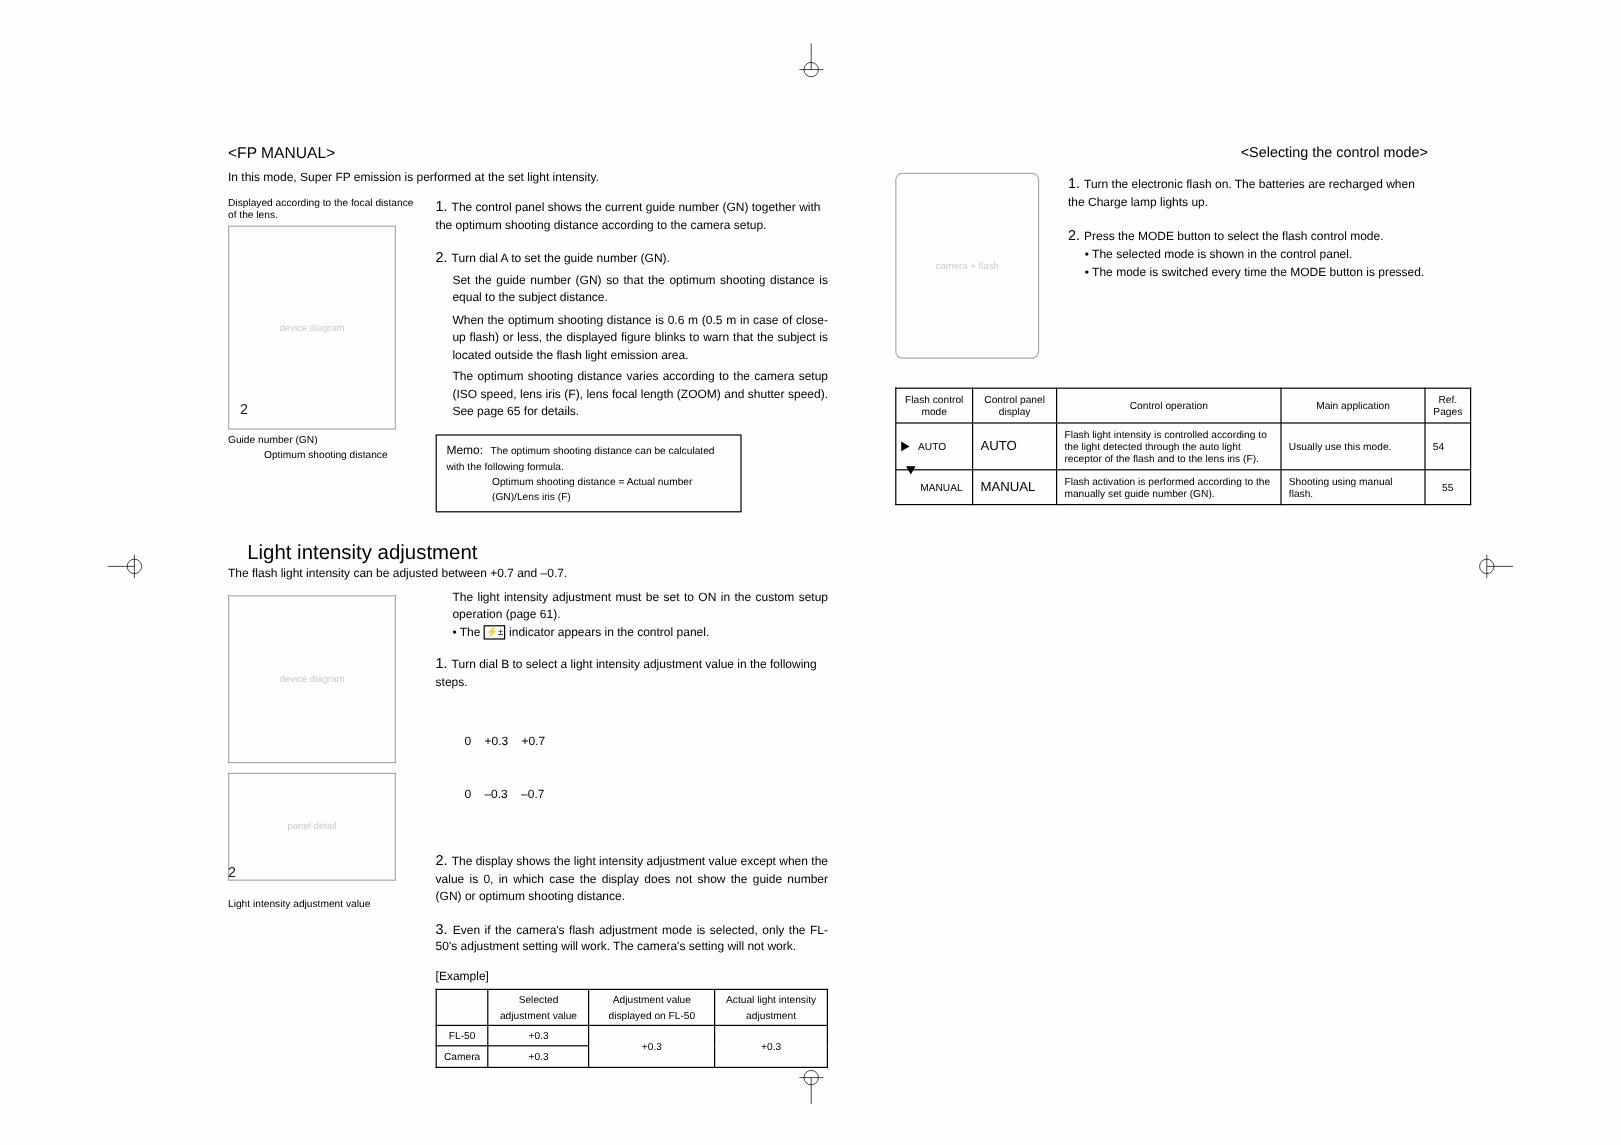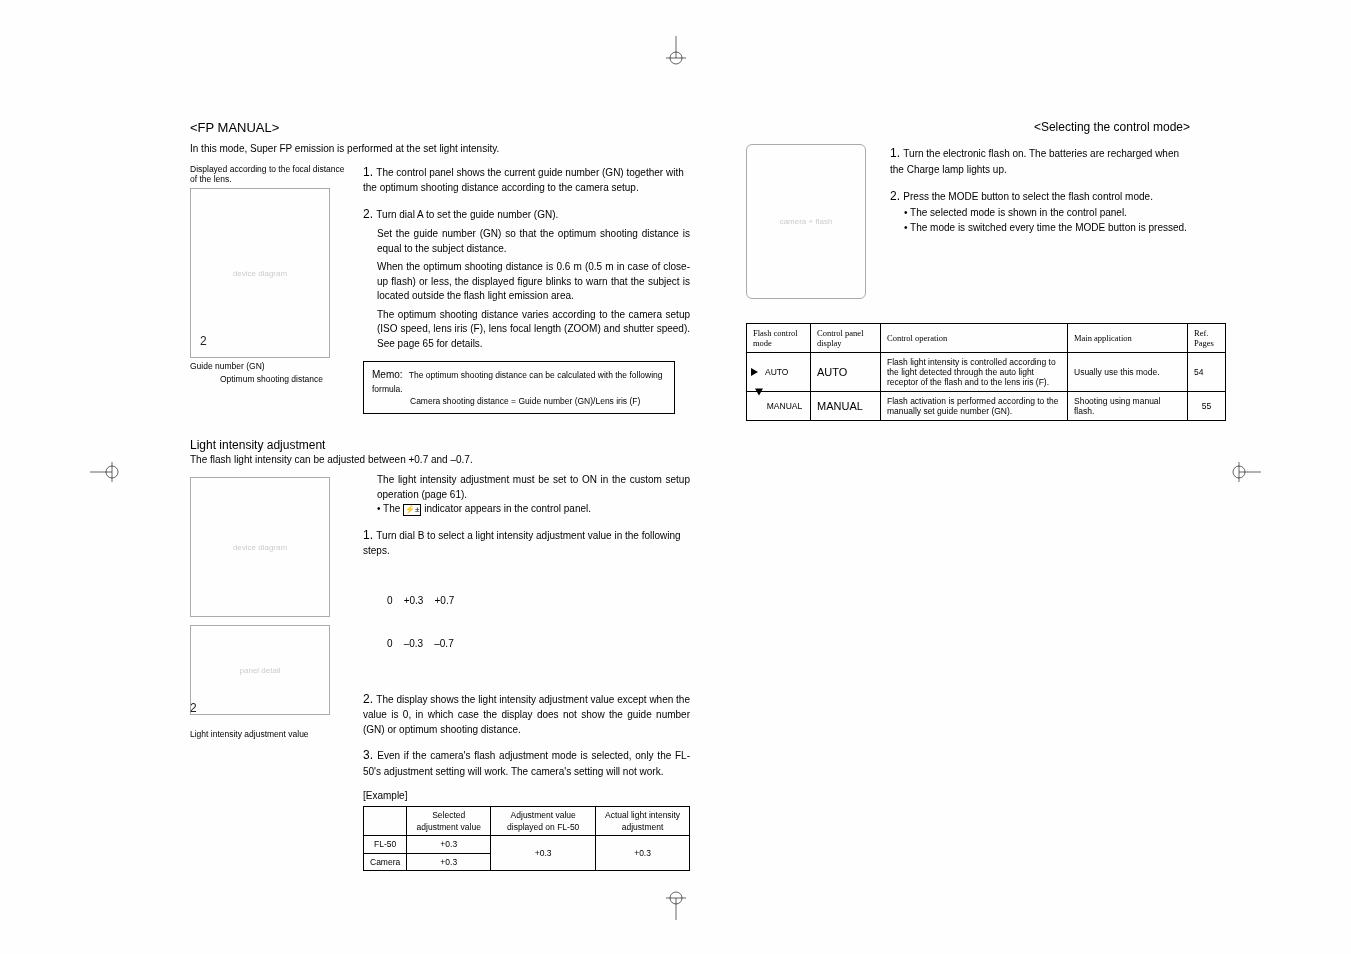--- a/index.html
+++ b/index.html
@@ -77,26 +77,27 @@
       display: flex; align-items: center; justify-content: center;
       color: #ccc; font-size: 8px;
       margin-top: 8px;
     }
     .img-caption { font-size: 8.5px; margin-top: 3px; }
     .memo-box {
       border: 1px solid #000;
       padding: 6px 8px;
       font-size: 8.5px;
       margin-top: 10px;
-      width: 312px;
+      width: 255px;
     }
     .memo-box .memo-label { font-size: 10px; margin-right: 4px; }
     .light-heading {
-      font-size: 12px;
+      font-size: 17px;
       margin-top: 24px;
+      margin-left: 16px;
     }
     .light-sub { font-size: 10px; margin-top: 2px; }
     .steps-block { margin-top: 6px; }
     .indent-text { margin-top: 10px; }
     .example-label { font-size: 10px; margin-top: 10px; }
     .example-table {
       border-collapse: collapse;
       font-size: 8.5px;
       margin-top: 2px;
     }
@@ -129,21 +130,21 @@
       margin-left: 16px;
       width: 480px;
     }
     .modes-table th, .modes-table td {
       border: 1px solid #000;
       padding: 4px 6px;
       font-weight: normal;
       text-align: left;
       vertical-align: middle;
     }
-    .modes-table th { text-align: left; font-family: Liberation Serif, serif; }
+    .modes-table th { text-align: center; }
     .panel-disp { font-weight: bold; font-size: 11px; text-align: center; }
     .arrow-cell { position: relative; padding-left: 18px !important; }
     .arrow-down {
       position: absolute;
       left: 8px; top: 50%;
       width: 0; height: 0;
       border-left: 4px solid transparent;
       border-right: 4px solid transparent;
       border-top: 7px solid #000;
       transform: translateY(-50%);
@@ -205,21 +206,21 @@
     </div>
     <div class="col-text">
       <div><span class="step-no">1. </span><span class="justify">The control panel shows the current guide number (GN) together with the optimum shooting distance according to the camera setup.</span></div>
       <div class="indent-text"><span class="step-no">2. </span><span>Turn dial A to set the guide number (GN).</span></div>
       <div class="justify small-margin-top" style="margin-left:14px;">Set the guide number (GN) so that the optimum shooting distance is equal to the subject distance.</div>
       <div class="justify small-margin-top" style="margin-left:14px;">When the optimum shooting distance is 0.6 m (0.5 m in case of close-up flash) or less, the displayed figure blinks to warn that the subject is located outside the flash light emission area.</div>
       <div class="justify small-margin-top" style="margin-left:14px;">The optimum shooting distance varies according to the camera setup (ISO speed, lens iris (F), lens focal length (ZOOM) and shutter speed). See page 65 for details.</div>
       <div class="memo-box">
         <span class="memo-label">Memo:</span>
         <span>The optimum shooting distance can be calculated with the following formula.</span><br>
-        <span style="margin-left:38px; display:inline-block;">Camera shooting distance = Guide number (GN)/Lens iris (F)</span>
+        <span style="margin-left:38px; display:inline-block;">Optimum shooting distance = Actual number (GN)/Lens iris (F)</span>
       </div>
     </div>
   </div>
 
   <div class="light-heading">Light intensity adjustment</div>
   <div class="light-sub">The flash light intensity can be adjusted between +0.7 and –0.7.</div>
 
   <div class="two-col callout-block" style="margin-top:8px;">
     <div class="col-img">
       <div class="dev-img2">device diagram</div>

